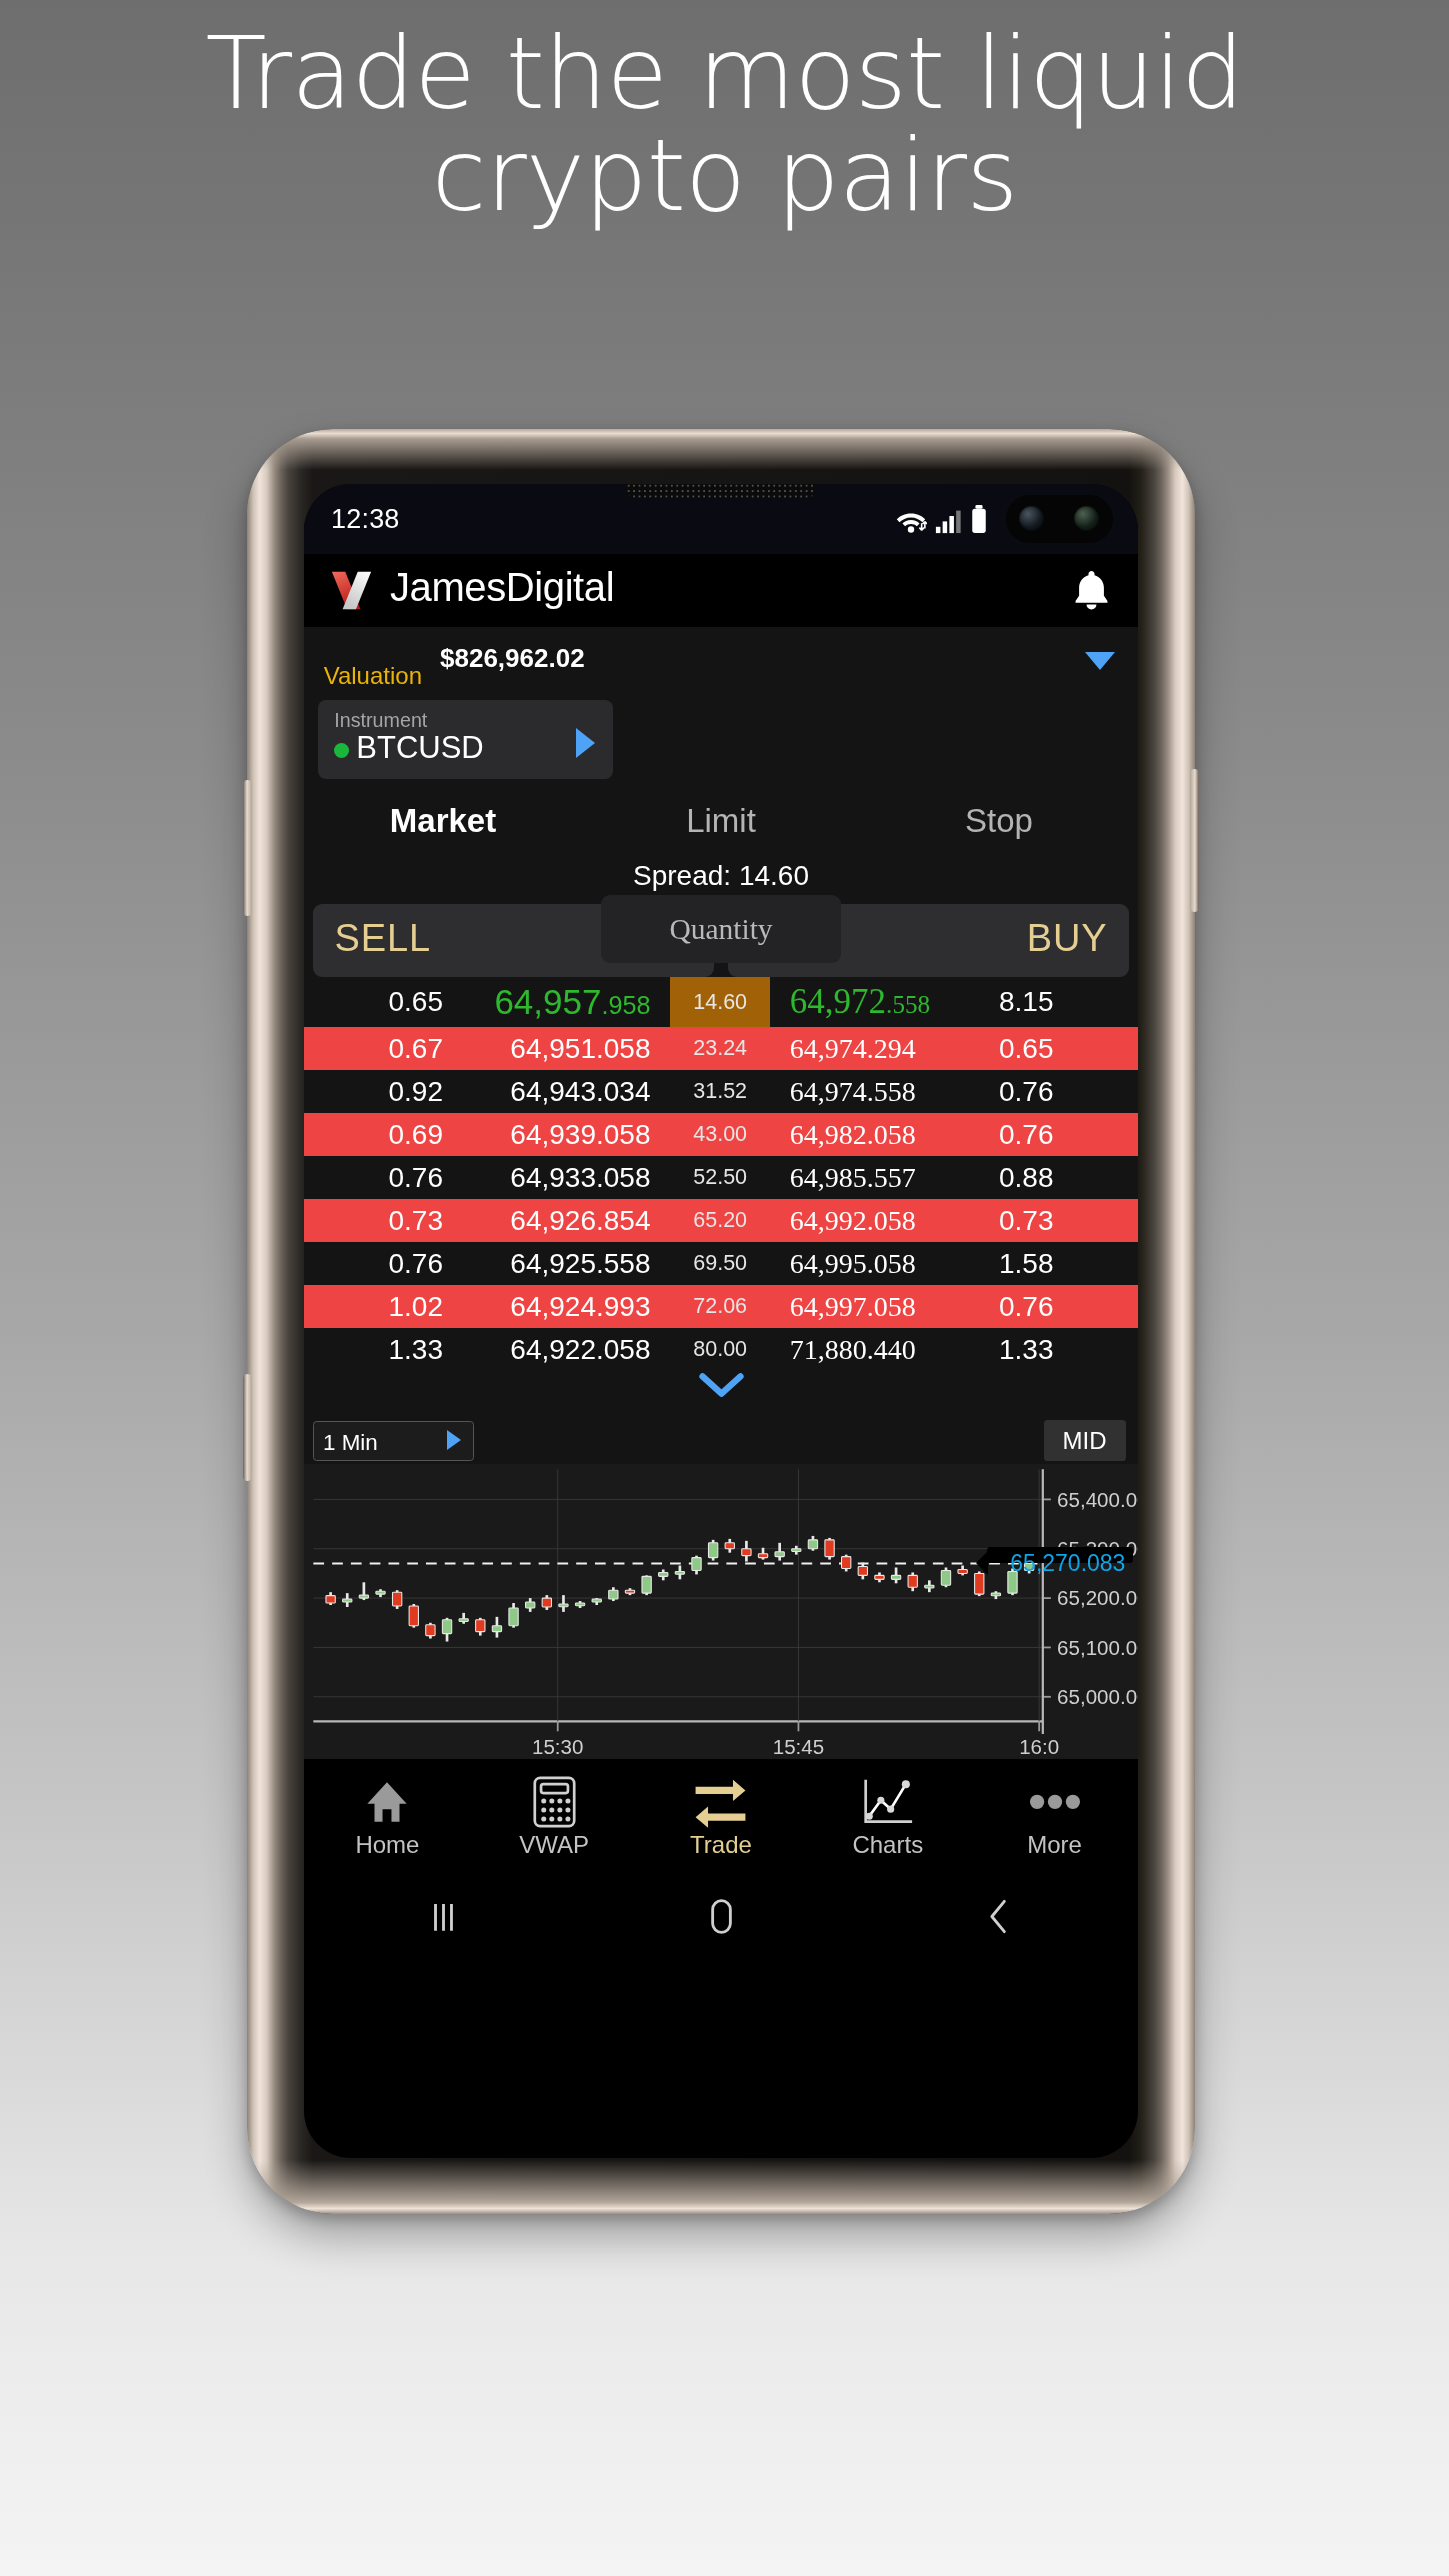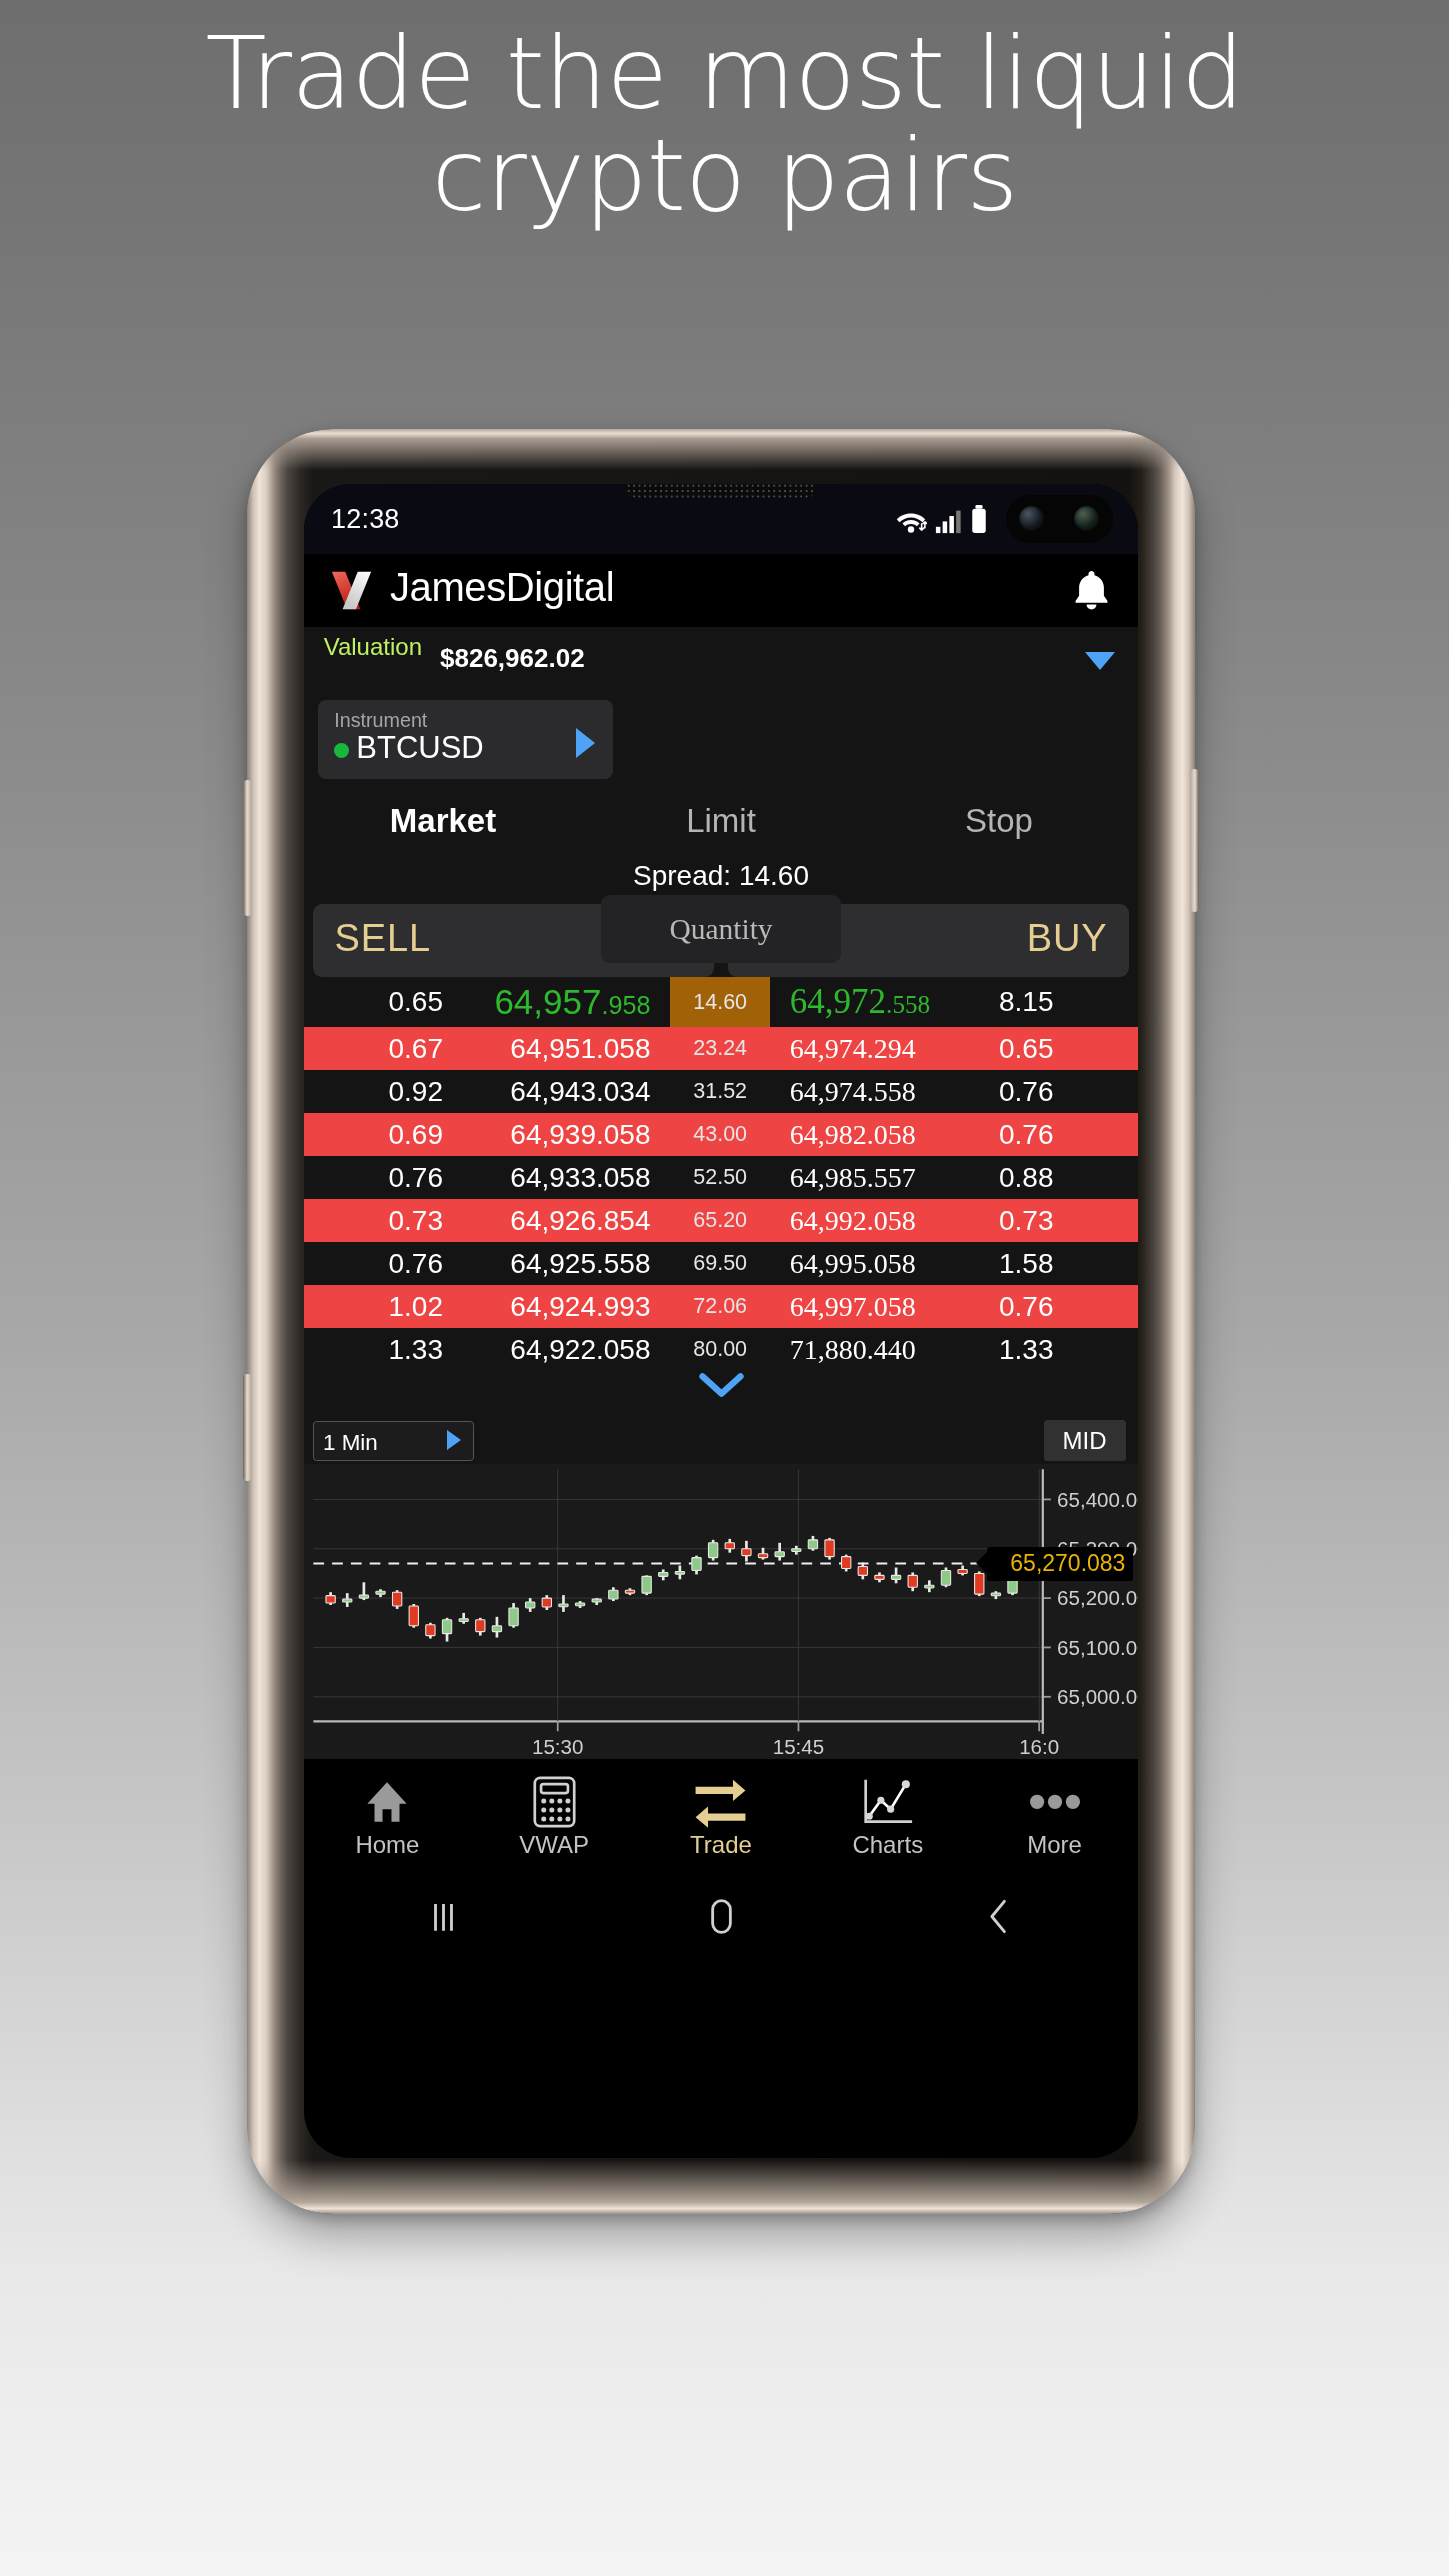--- a/index.html
+++ b/index.html
@@ -79,21 +79,21 @@
   .cam-lens.b{left:68px;background:radial-gradient(circle at 36% 32%,#4e6050 0%,#14201a 55%,#05080a 100%);}
 
   
   .appbar{position:relative;height:73px;background:#000;}
   .logo-x{position:absolute;left:27px;top:16px;width:41px;height:41px;}
   .appname{position:absolute;left:86px;top:10.7px;font-size:40px;font-weight:400;letter-spacing:-0.4px;}
   .bell{position:absolute;right:27px;top:14.3px;width:39px;height:43px;}
 
   
   .valuation{position:relative;height:64px;background:#141414;}
-  .val-label{position:absolute;left:19.7px;top:6px;font-size:24px;color:#bef264;font-weight:400;}
+  .val-label{position:absolute;left:19.7px;top:35px;font-size:24px;color:#eab308;font-weight:400;}
   .val-amt{position:absolute;left:136px;top:16px;font-size:26px;font-weight:700;color:#ffffff;}
   .val-caret{position:absolute;right:23px;top:25px;width:0;height:0;
     border-left:15px solid transparent;border-right:15px solid transparent;border-top:18px solid #4fa3f7;}
 
   
   .instr-wrap{position:relative;height:97px;background:#141414;}
   .instr{position:absolute;left:14.3px;top:9px;width:295px;height:79px;background:#2b2b2e;border-radius:8px;}
   .instr-label{position:absolute;left:16px;top:9px;font-size:19.7px;color:#a5a5a5;}
   .instr-dot{position:absolute;left:16px;top:43px;width:15px;height:15px;border-radius:50%;background:#19b83c;}
   .instr-val{position:absolute;left:38px;top:30px;font-size:31px;color:#fff;}
@@ -138,22 +138,22 @@
   .tfbox{position:absolute;left:9px;top:5.4px;width:159px;height:38px;background:#1c1c1c;border:0.9px solid #555;border-radius:3.6px;}
   .tfbox span{position:absolute;left:9px;top:7.2px;font-size:22.4px;color:#ffffff;}
   .tfbox i{position:absolute;right:12.5px;top:8px;width:0;height:0;
     border-top:10.7px solid transparent;border-bottom:10.7px solid transparent;border-left:14.3px solid #4fa3f7;}
   .midbtn{position:absolute;right:12.5px;top:3.6px;width:82px;height:41px;background:#313131;border-radius:3.6px;
     text-align:center;line-height:41px;font-size:24px;color:#ffffff;}
 
   
   .chartbox{position:relative;height:295px;background:#1a1a1a;}
   .chart-svg{position:absolute;left:0;top:0;}
-  .pricetag{position:absolute;right:5.4px;top:114px;height:34px;padding:0 7.2px 0 23px;
-    background:#000;border-radius:3.6px;color:#eab308;font-size:23px;line-height:32px;white-space:nowrap;}
+  .pricetag{position:absolute;right:5.4px;top:114px;height:16px;padding:0 7.2px 0 23px;
+    background:#000;border-radius:3.6px;color:#0ea5e9;font-size:23px;line-height:32px;white-space:nowrap;}
   .pricetag::before{content:"";position:absolute;left:-11.6px;top:3.6px;width:0;height:0;
     border-top:12.5px solid transparent;border-bottom:12.5px solid transparent;border-right:12.5px solid #000;}
 
   
   .botnav{position:relative;height:116px;background:#000;display:flex;align-items:center;}
   .nav{flex:1;text-align:center;}
   .nav .ic{height:55px;display:flex;align-items:center;justify-content:center;}
   .nav .lb{font-size:24px;color:#c3c3c3;margin-top:1.8px;}
   .nav.active .lb{color:#e4ce92;}
 

